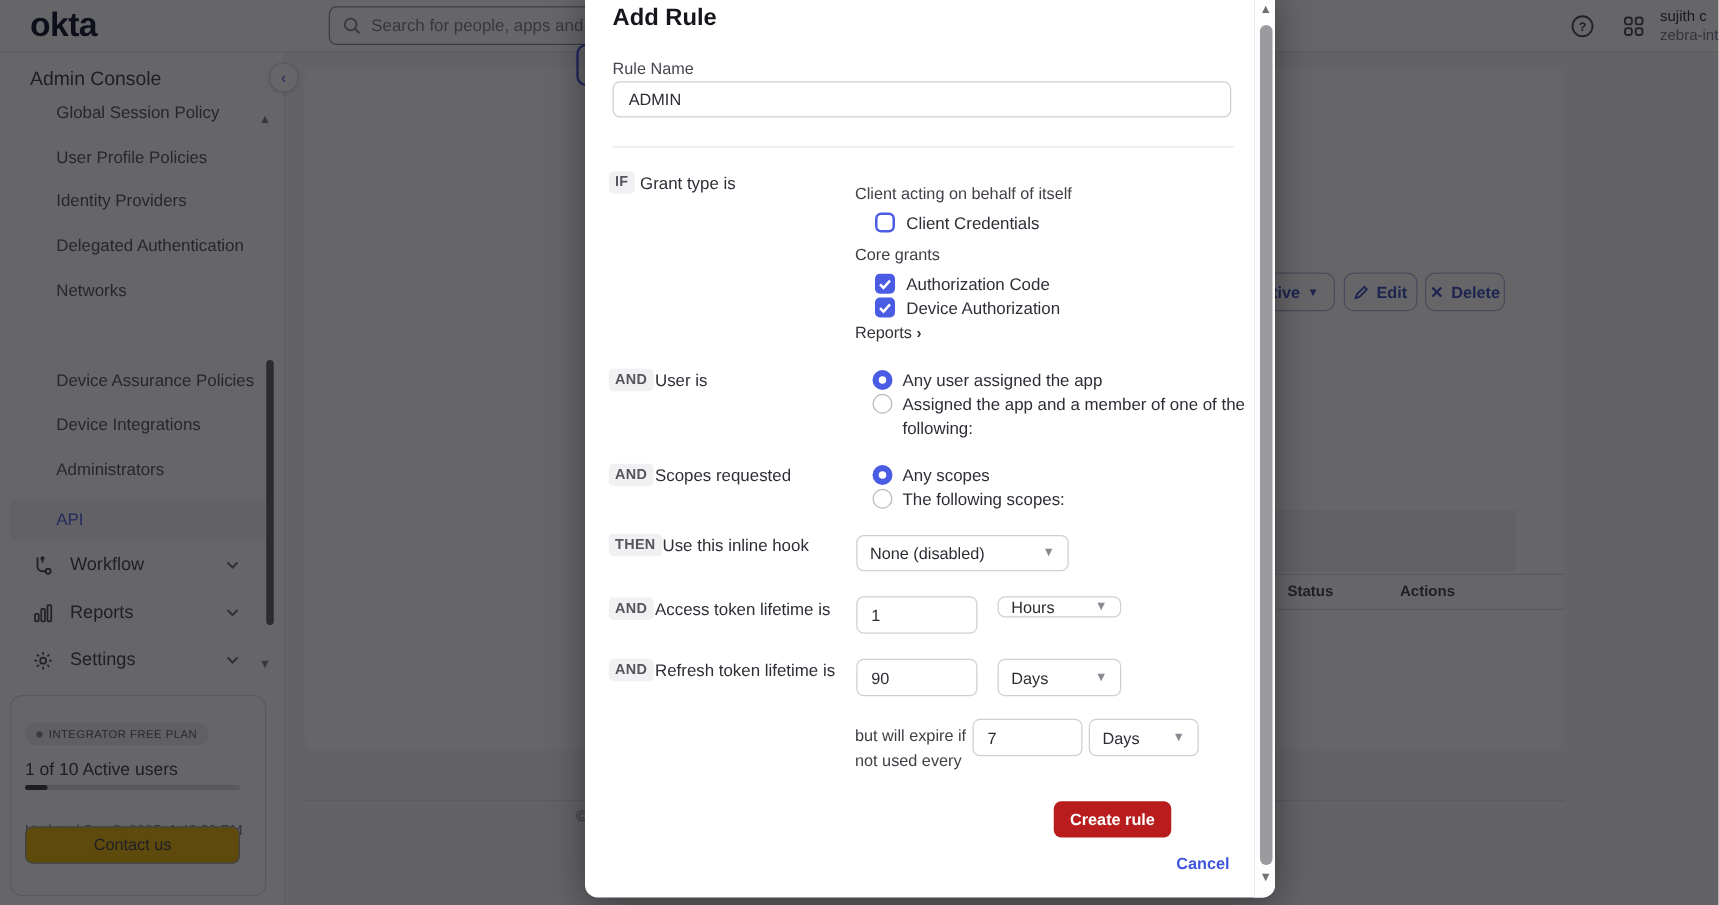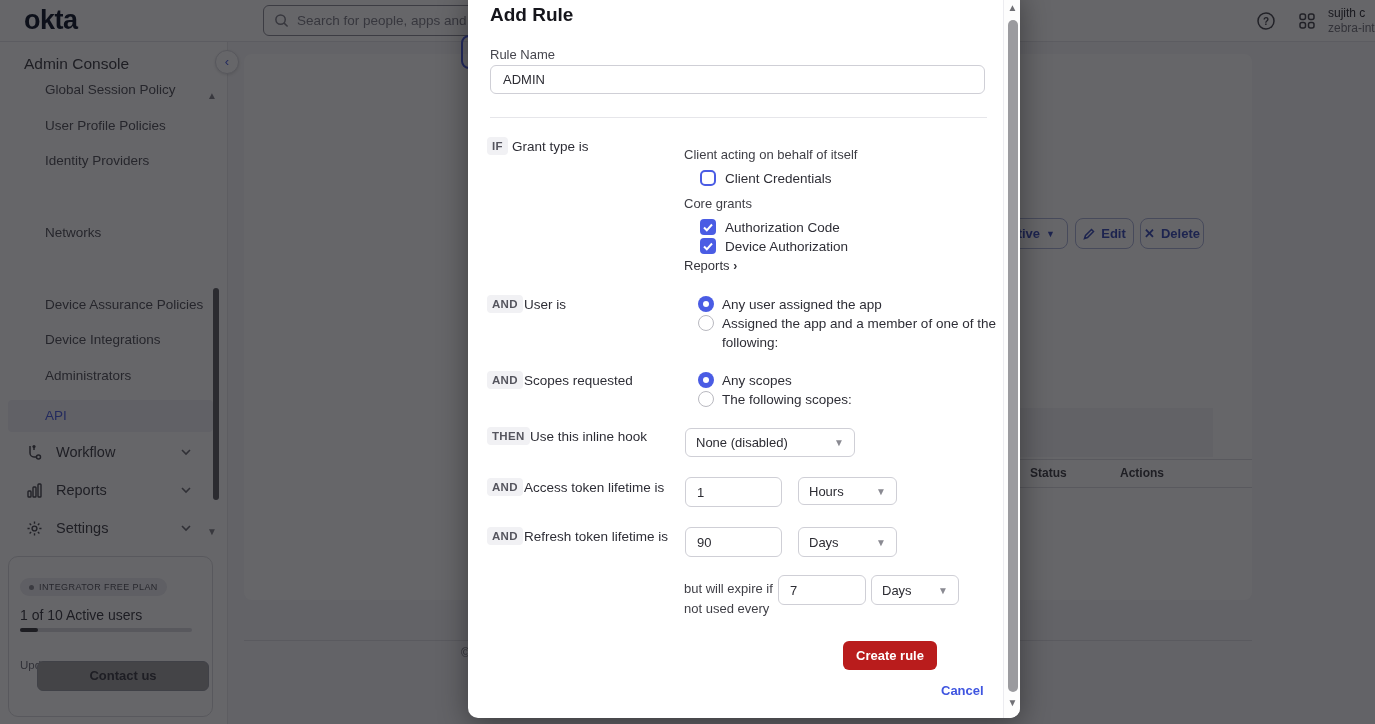--- a/index.html
+++ b/index.html
@@ -39,22 +39,22 @@
                background:#fff; z-index:2; }
   #plan-badge { left:20px; top:578px; height:18px; background:#ececf0; border-radius:9px; display:flex;
                 align-items:center; gap:5px; padding:0 9px; z-index:3; }
   #plan-badge .dot { width:5px; height:5px; border-radius:50%; background:#8a8a92; }
   #plan-badge .txt { font-size:9px; font-weight:400; letter-spacing:.4px; color:#55555e; }
   #plan-usage { left:20px; top:607px; font-size:14px; color:#3a3a42; z-index:3; }
   #plan-track { left:20px; top:628px; width:172px; height:4px; background:#d8d8de; border-radius:2px; z-index:3; }
   #plan-fill  { left:20px; top:628px; width:18px; height:4px; background:#3a3a40; border-radius:2px; z-index:4; }
   #plan-updated { left:20px; top:639px; font-size:11.5px; color:#70707a; z-index:3;margin-top:20px; }
   #contact-btn { left:20px; top:661px; width:172px; height:30px; border:1px solid #989aa2; border-radius:6px;
-                 background:#a3a3a3; font-size:13px; font-weight:700; color:#3c3c44; text-align:center;
-                 line-height:28px; z-index:3;margin-left:17px; }
+                 background:#eab308; font-size:13px; font-weight:400; color:#3c3c44; text-align:center;
+                 line-height:28px; z-index:3; }
 
   #content-card { left:244px; top:54px; width:1008px; height:546px; background:#fff; border-radius:8px; z-index:1; }
   #addrule-focus { left:461px; top:35px; width:70px; height:34px; border:2px solid #4a5ce4; border-radius:8px; z-index:2; }
   .bg-btn { top:218px; height:31px; background:#fff; border:1px solid #aab2d8; border-radius:8px; z-index:2;
             display:flex; align-items:center; justify-content:center; gap:6px; font-size:13px; font-weight:700;
             color:#3a4db8; }
   #bg-active { left:988px; width:80px; }
   #bg-edit   { left:1075px; width:59px; }
   #bg-delete { left:1140px; width:64px; }
   #bg-band { left:900px; top:408px; width:313px; height:49px; background:#f4f4f7; z-index:2; }
@@ -132,20 +132,21 @@
   </div>
 
   <div class="abs" id="sidebar"></div>
   <div class="abs" id="console-label">Admin Console</div>
   <div class="abs" id="collapse-btn">‹</div>
 
   <div class="abs nav-sel-bg" style="top:400px"></div>
   <div class="abs nav-item" style="top:72px">Global Session Policy</div>
   <div class="abs nav-item" style="top:108px">User Profile Policies</div>
   <div class="abs nav-item" style="top:143px">Identity Providers</div>
+  <div class="abs nav-item" style="top:179px">Delegated Authentication</div>
   <div class="abs nav-item" style="top:215px">Networks</div>
   <div class="abs nav-item" style="top:287px">Device Assurance Policies</div>
   <div class="abs nav-item" style="top:322px">Device Integrations</div>
   <div class="abs nav-item" style="top:358px">Administrators</div>
   <div class="abs nav-item sel" style="top:398px">API</div>
 
   <div class="abs side-tri" style="top:90px">▲</div>
   <div class="abs" id="side-thumb"></div>
   <div class="abs side-tri" style="top:526px">▼</div>
 
@@ -268,21 +269,21 @@
     <span class="abs cond-badge" style="left:19px;top:437px">THEN</span>
     <span class="abs cond-label" style="left:62px;top:439px">Use this inline hook</span>
     <div class="abs m-select" style="left:217px;top:438px;width:170px;height:29px">
       <span>None (disabled)</span>
       <span class="caret">▼</span>
     </div>
 
     <span class="abs cond-badge" style="left:19px;top:488px">AND</span>
     <span class="abs cond-label" style="left:56px;top:490px">Access token lifetime is</span>
     <input class="abs m-input" style="left: 217px; top: 487px; width: 97px; height: 30px;" value="1">
-    <div class="abs m-select" style="left:330px;top:487px;width:99px;height:28px">
+    <div class="abs m-select" style="left:330px;top:487px;width:99px;height:17px">
       <span>Hours</span>
       <span class="caret">▼</span>
     </div>
 
     <span class="abs cond-badge" style="left:19px;top:537px">AND</span>
     <span class="abs cond-label" style="left:56px;top:539px">Refresh token lifetime is</span>
     <input class="abs m-input" style="left: 217px; top: 537px; width: 97px; height: 30px;" value="90">
     <div class="abs m-select" style="left:330px;top:537px;width:99px;height:30px">
       <span>Days</span>
       <span class="caret">▼</span>

